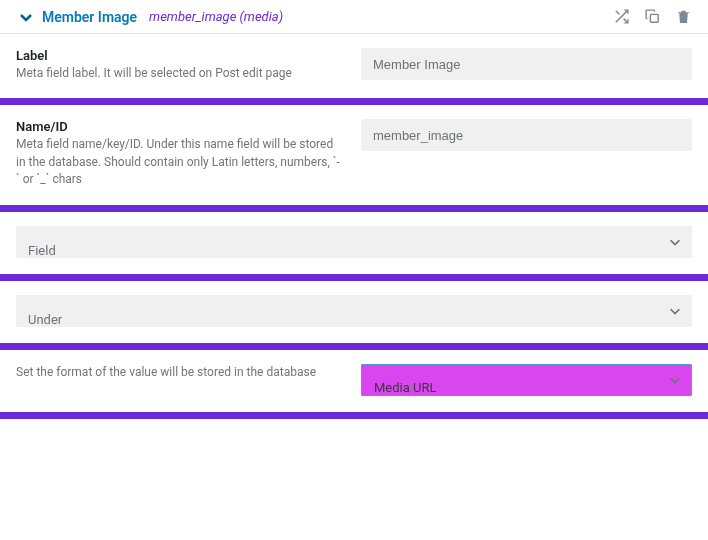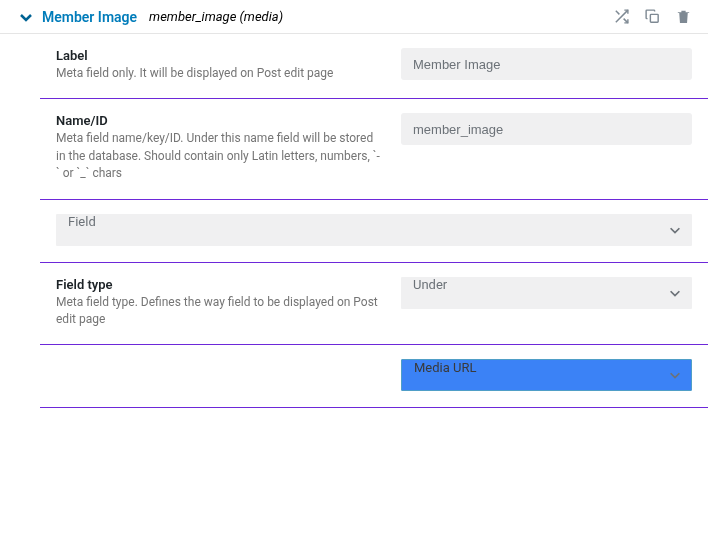--- a/index.html
+++ b/index.html
@@ -31,21 +31,21 @@
       display: flex;
       align-items: center;
     }
     .chevron svg { width: 16px; height: 16px; }
     .title-primary {
       color: #007cba;
       font-weight: 600;
       font-size: 14px;
     }
     .title-secondary {
-      color: #000000;
+      color: #6d28d9;
       font-style: italic;
       font-size: 13px;
       margin-left: 4px;
     }
     .header-actions {
       margin-left: auto;
       display: flex;
       gap: 14px;
       align-items: center;
       color: #7e8993;
@@ -53,23 +53,22 @@
     .icon-btn {
       cursor: pointer;
       display: flex;
       align-items: center;
     }
     .icon-btn svg { width: 17px; height: 17px; }
     .icon-btn.trash svg { fill: #7e8993; }
     .section {
       display: flex;
       padding: 14px 16px 16px 16px;
-      border-bottom: 1px solid #6d28d9;
+      border-bottom: 7px solid #6d28d9;
       align-items: flex-start;
-      margin-left: 40px;
     }
     .section-left {
       width: 345px;
       padding-right: 20px;
     }
     .section-right {
       flex: 1;
     }
     .section-label {
       font-weight: 600;
@@ -100,25 +99,25 @@
     .select-input {
       width: 100%;
       height: 32px;
       border: none;
       background: #f0f0f1;
       border-radius: 1px;
       padding: 0 12px;
       font-size: 13px;
       color: #6c7278;
       display: flex;
-      align-items: flex-start;
+      align-items: flex-end;
       cursor: pointer;
     }
     .select-input.outlined {
-      background: #3b82f6;
+      background: #d946ef;
       border: 1px solid #4f9ec7;
       color: #3a3a3a;
     }
     .select-chevron {
       position: absolute;
       right: 10px;
       top: 50%;
       transform: translateY(-50%);
       pointer-events: none;
       color: #6c7278;
@@ -164,21 +163,21 @@
       <svg viewBox="0 0 24 24">
           <path d="M6 7h12l-1 14H7L6 7zm3-3h6v2H9V4zM4 6h16v1H4V6z"></path>
         </svg>
     </span>
   </div>
 </div>
 
 <div class="section">
   <div class="section-left">
     <div class="section-label">Label</div>
-    <div class="section-desc">Meta field only. It will be displayed on Post edit page</div>
+    <div class="section-desc">Meta field label. It will be selected on Post edit page</div>
   </div>
   <div class="section-right">
     <input class="text-input" type="text" value="Member Image" style="">
   </div>
 </div>
 
 <div class="section">
   <div class="section-left">
     <div class="section-label">Name/ID</div>
     <div class="section-desc">Meta field name/key/ID. Under this name field will be stored in the database. Should contain only Latin letters, numbers, `-` or `_` chars</div>
@@ -197,40 +196,37 @@
       <span class="select-chevron">
         <svg viewBox="0 0 16 16" fill="none" stroke="currentColor" stroke-width="2">
             <polyline points="3,6 8,11 13,6"></polyline>
           </svg>
       </span>
     </div>
   </div>
 </div>
 
 <div class="section">
-  <div class="section-left">
-    <div class="section-label">Field type</div>
-    <div class="section-desc">Meta field type. Defines the way field to be displayed on Post edit page</div>
-  </div>
   <div class="section-right">
     <div class="select-wrap">
       <div class="select-input">
         <span>Under</span>
       </div>
       <span class="select-chevron">
         <svg viewBox="0 0 16 16" fill="none" stroke="currentColor" stroke-width="2">
             <polyline points="3,6 8,11 13,6"></polyline>
           </svg>
       </span>
     </div>
   </div>
 </div>
 
 <div class="section">
   <div class="section-left">
+    <div class="section-desc">Set the format of the value will be stored in the database</div>
   </div>
   <div class="section-right">
     <div class="select-wrap">
       <div class="select-input outlined">
         <span>Media URL</span>
       </div>
       <span class="select-chevron">
         <svg viewBox="0 0 16 16" fill="none" stroke="currentColor" stroke-width="2">
             <polyline points="3,6 8,11 13,6"></polyline>
           </svg>

